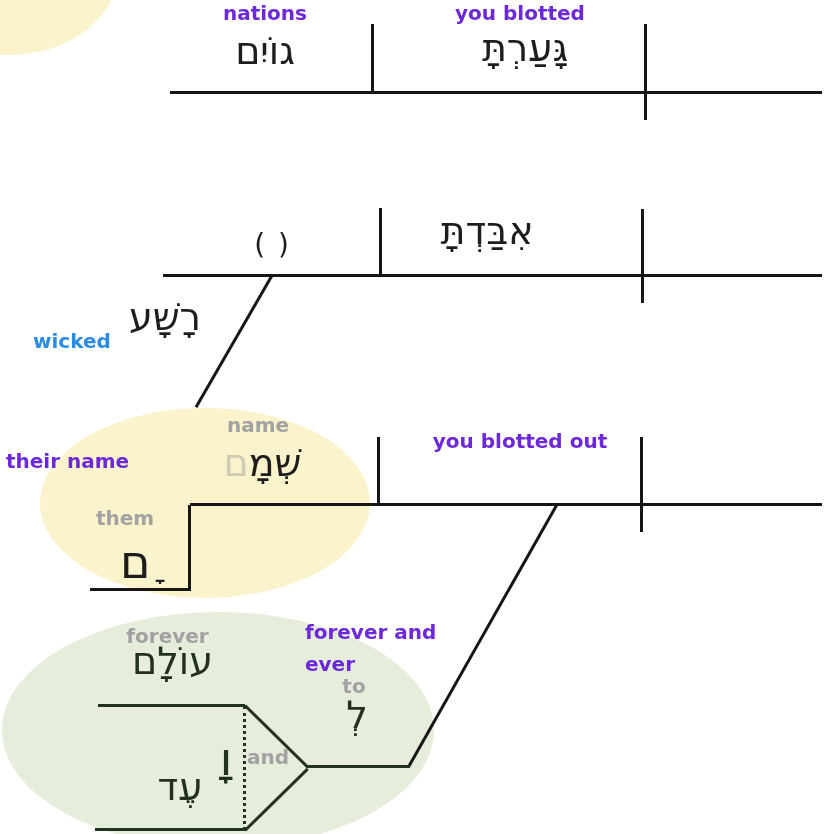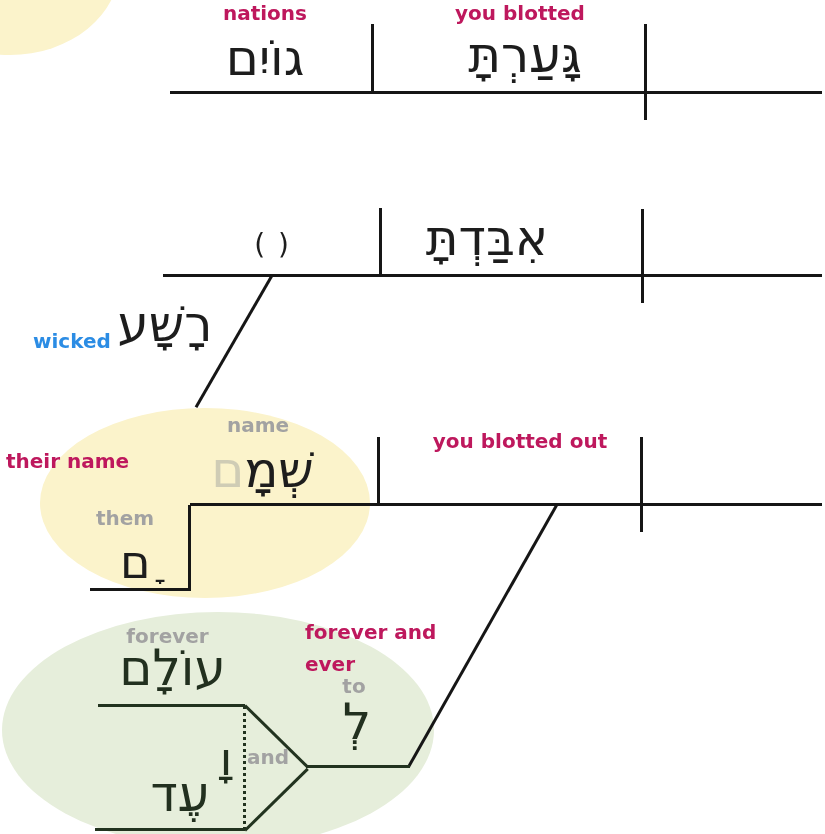--- a/index.html
+++ b/index.html
@@ -13,25 +13,25 @@
   .blob-green{background:#e6eedb;}
   
   .hln{position:absolute;height:3px;background:#161616;z-index:2;}
   .vln{position:absolute;width:3px;background:#161616;z-index:2;}
   .dg{position:absolute;height:3px;background:#161616;transform-origin:0 50%;z-index:2;}
   .stroke-green{background:#22331f;}
   .dotted{position:absolute;width:0;border-left:3px dotted #22331f;z-index:2;}
   
   .gloss{
     position:absolute;font-weight:bold;font-size:20px;line-height:22px;
-    color:#be185d;z-index:3;white-space:nowrap;
+    color:#6d28d9;z-index:3;white-space:nowrap;
   }
   .gloss-gray{color:#a2a2a2;}
   .heb{
-    position:absolute;font-family:"DejaVu Sans",sans-serif;font-size:50px;line-height:1.15;
+    position:absolute;font-family:"DejaVu Sans",sans-serif;font-size:38px;line-height:1.15;
     color:#1d1d1d;z-index:3;text-align:center;direction:rtl;white-space:nowrap;
   }
   .heb-green{color:#22301f;}
   .heb-sm{font-size:46px;}
   .suffix-faded{color:#cfccb5;}
   .parens{
     position:absolute;font-size:28px;color:#1d1d1d;z-index:3;letter-spacing:2px;
     font-family:"DejaVu Sans",sans-serif;white-space:nowrap;
   }
   .ctr{text-align:center;}

